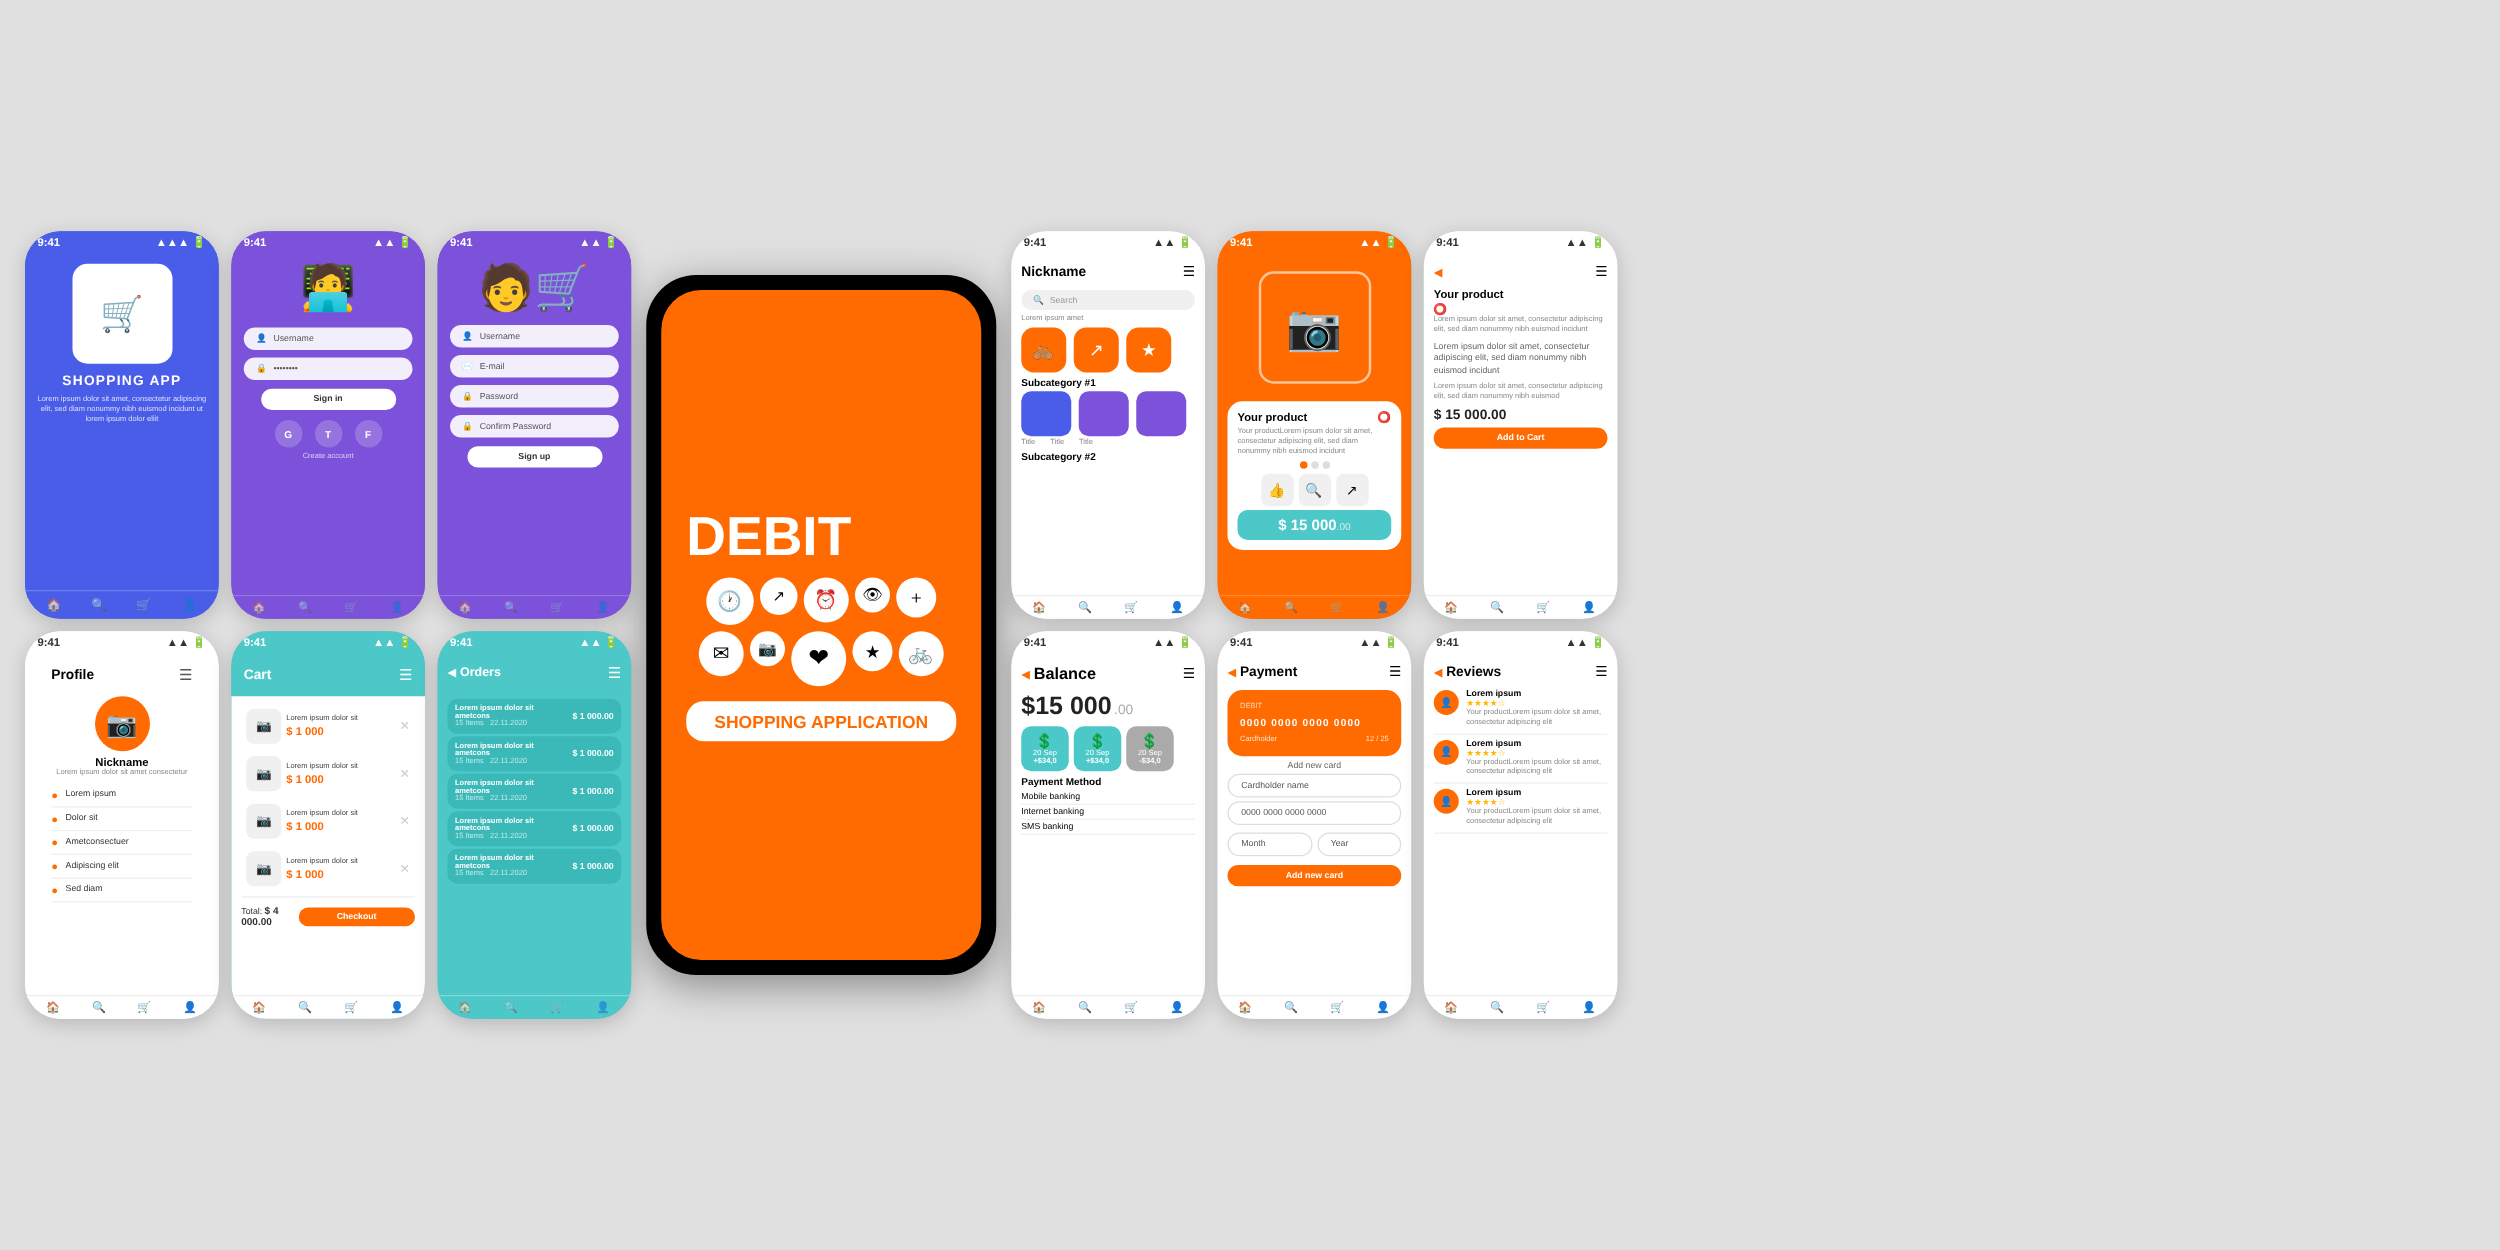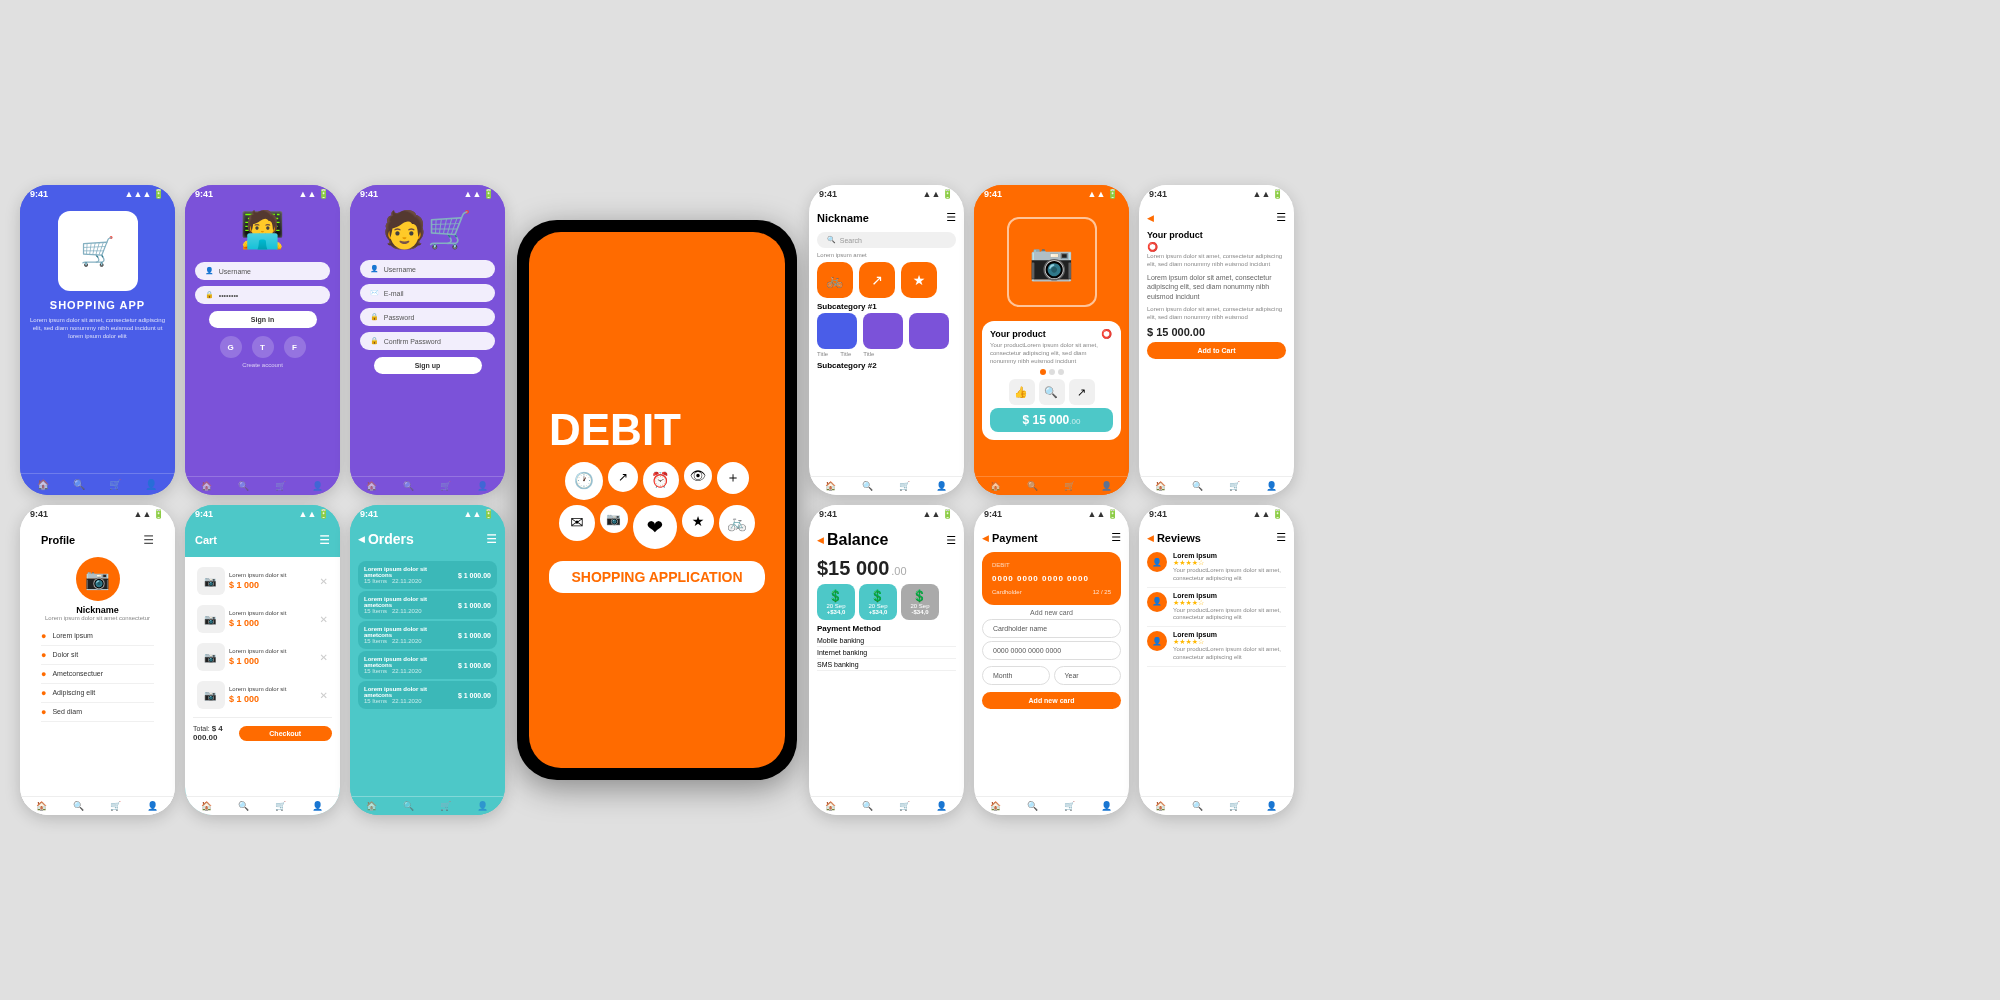--- a/index.html
+++ b/index.html
@@ -519,21 +519,21 @@
 
       <div class="phone phone-sm" style="background:#4dc8c8; position:relative;">
         <div class="phone-status" style="background:#4dc8c8; color:white;">
           <span>9:41</span>
           <span>▲▲ 🔋</span>
         </div>
         <div style="padding:4px 8px; background:#4dc8c8;">
           <div class="header-row">
             <div style="display:flex; align-items:center; gap:3px;">
               <span style="color:white; font-size:9px;">◀</span>
-              <div style="font-size:14px; font-weight:bold; color:white;">Orders</div>
+              <div style="font-size:10px; font-weight:bold; color:white;">Orders</div>
             </div>
             <span style="font-size:12px; color:white;">☰</span>
           </div>
         </div>
         <div style="padding:4px 8px; background:#4dc8c8; flex:1;">
           <div class="order-item">
             <div style="flex:1;">
               <div style="font-size:6px; color:white; font-weight:bold;">Lorem ipsum dolor sit ametcons</div>
               <div style="font-size:6px; color:rgba(255,255,255,0.7);">15 Items &nbsp; 22.11.2020</div>
             </div>
@@ -730,21 +730,21 @@
 
       <div class="phone phone-sm" style="background:white; position:relative;">
         <div class="phone-status" style="background:white; color:#333;">
           <span>9:41</span>
           <span>▲▲ 🔋</span>
         </div>
         <div style="padding:4px 8px; flex:1;">
           <div class="header-row">
             <div style="display:flex; align-items:center; gap:3px;">
               <span style="color:#FF6B00; font-size:9px;">◀</span>
-              <span style="font-size:16px; font-weight:bold;">Balance</span>
+              <span style="font-size:13px; font-weight:bold;">Balance</span>
             </div>
             <span style="font-size:11px;">☰</span>
           </div>
           <div style="margin:4px 0;">
             <span style="font-size:20px; font-weight:bold; color:#222;">$15 000</span>
             <span style="font-size:11px; color:#aaa;">.00</span>
           </div>
           <div style="display:flex; gap:4px; margin:4px 0;">
             <div class="balance-card">
               <span style="font-size:12px;">💲</span>

